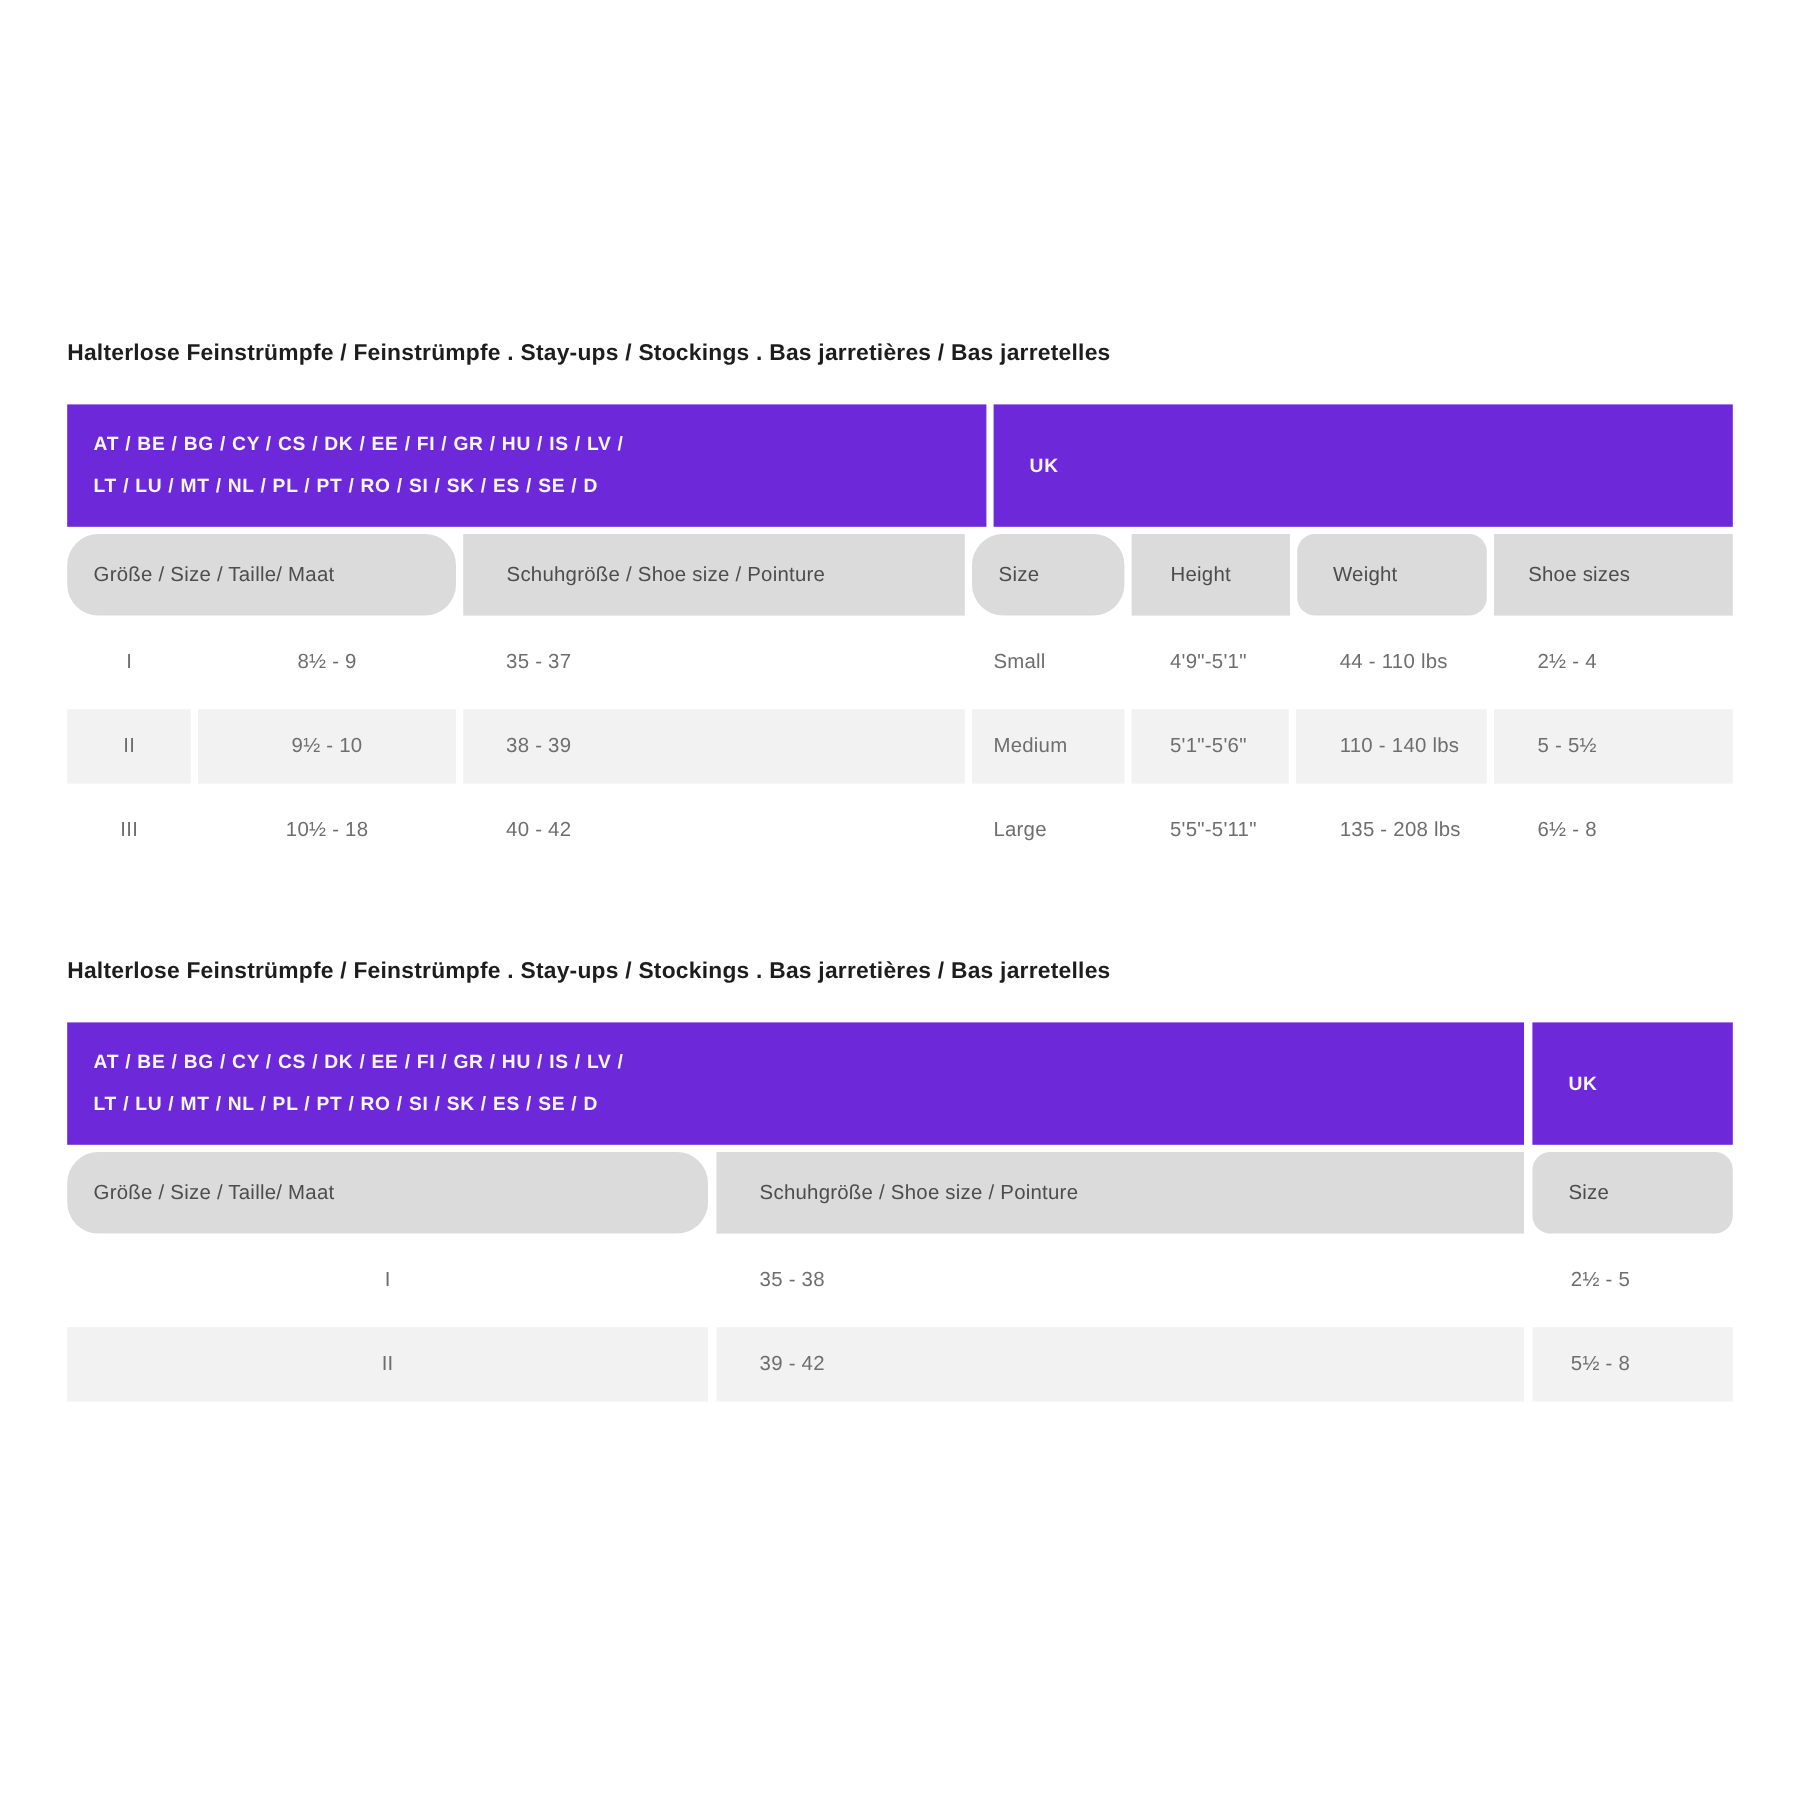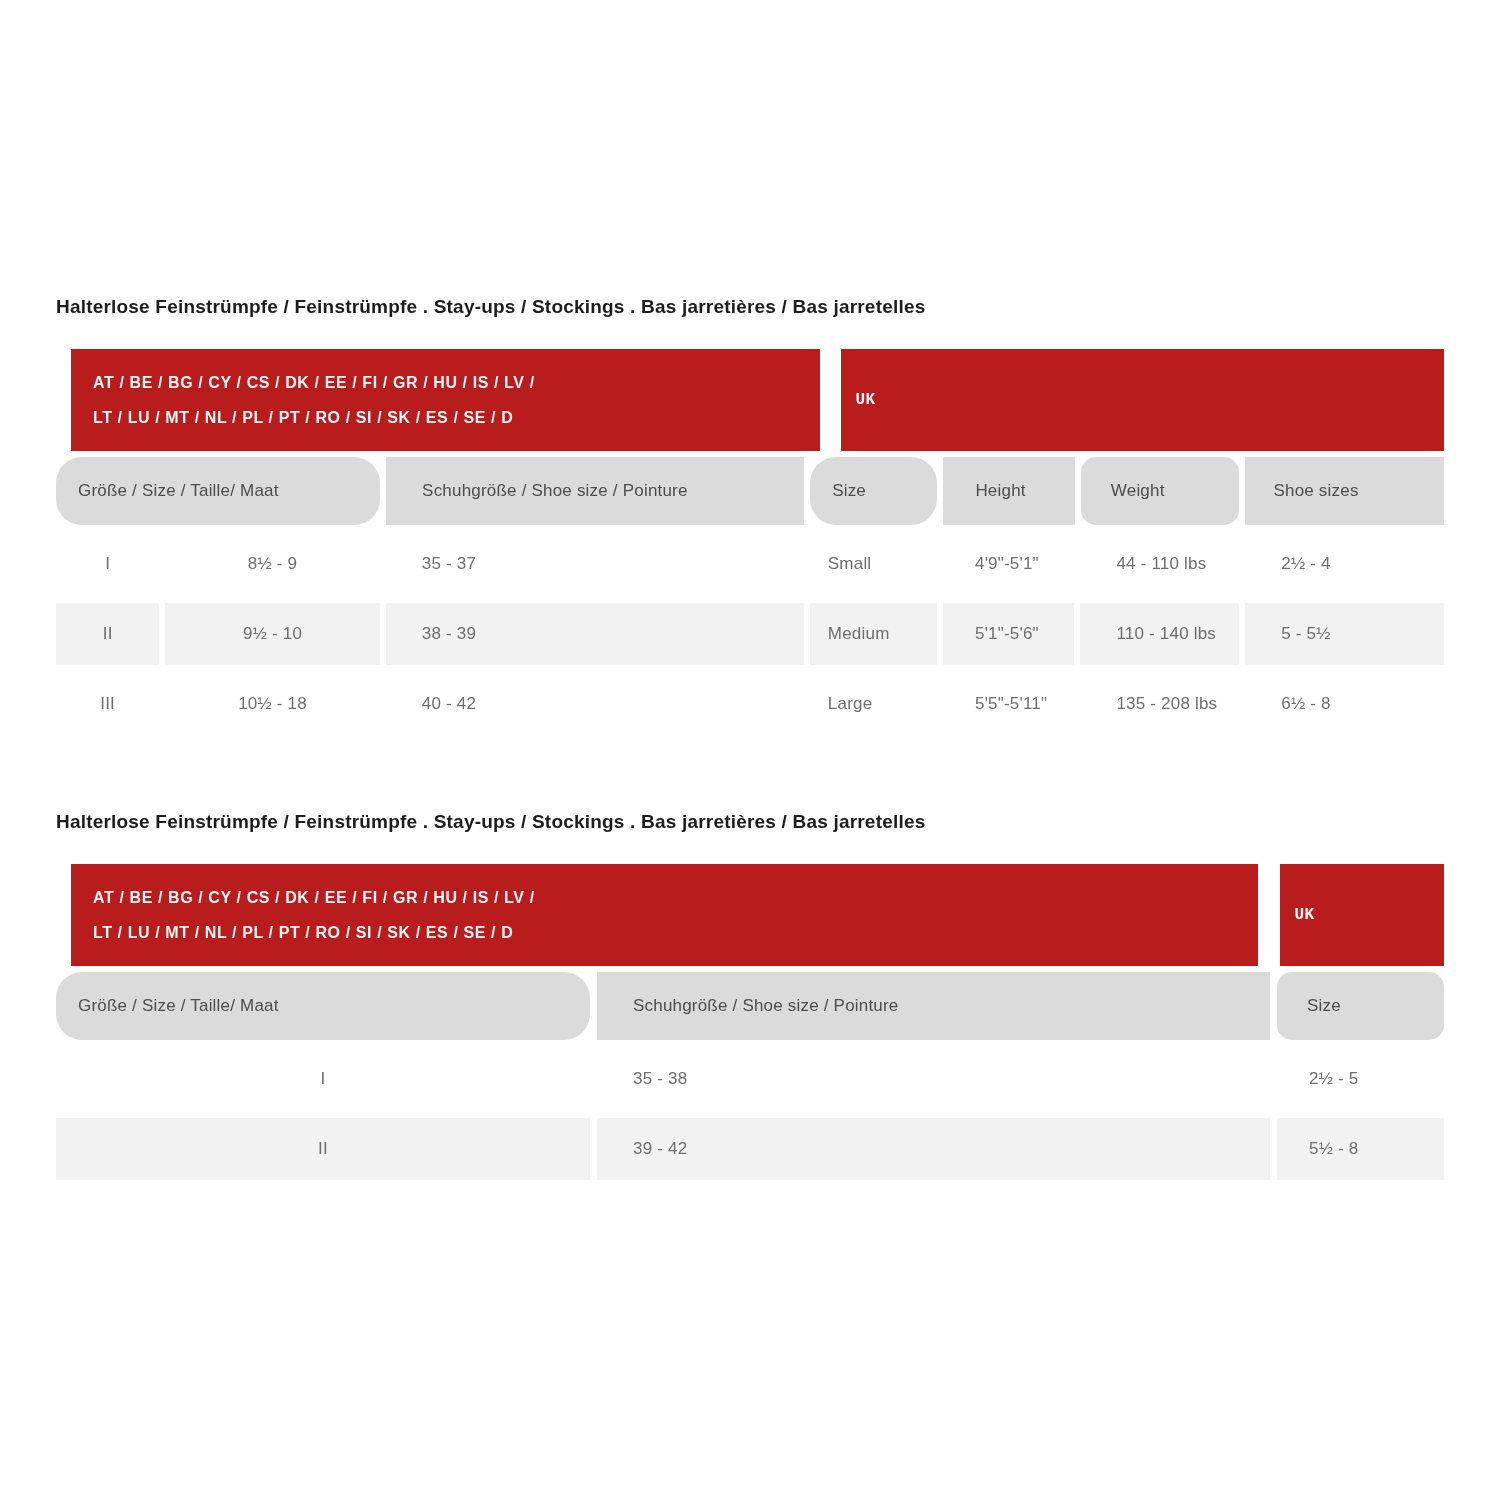--- a/index.html
+++ b/index.html
@@ -11,50 +11,49 @@
   }
   body {
     width: 1500px;
     height: 1500px;
     position: relative;
     overflow: hidden;
   }
   .content {
     position: absolute;
     left: 56px;
-    top: 296px;
+    top: 284px;
     width: 1388px;
   }
   .chart-title {
     font-size: 19px;
     font-weight: 700;
     color: #1d1d1d;
     letter-spacing: 0.2px;
     line-height: 22px;
     margin: 0 0 31px 0;
   }
   .section-2 { margin-top: 72px; }
 
   .hdr-row { display: flex; gap: 6px; }
   .section-2 .hdr-row { gap: 7px; }
   .hdr {
-    background: #b91c1c;
+    background: #6d28d9;
     color: #f6f6f6;
     font-weight: 700;
     font-size: 16px;
     letter-spacing: 0.6px;
     height: 102px;
     display: flex;
     flex-direction: column;
     justify-content: center;
     padding-left: 22px;
     line-height: 35px;
-    margin-left: 15px;
   }
-  .hdr.uk { padding-left: 14px; font-family: Liberation Mono, monospace; }
+  .hdr.uk { padding-left: 30px; }
 
   .sub-row { display: flex; gap: 6px; margin-top: 6px; }
   .section-2 .sub-row { gap: 7px; }
   .sub {
     background: #dbdbdb;
     color: #4d4d4d;
     font-size: 17px;
     letter-spacing: 0.2px;
     height: 68px;
     display: flex;

